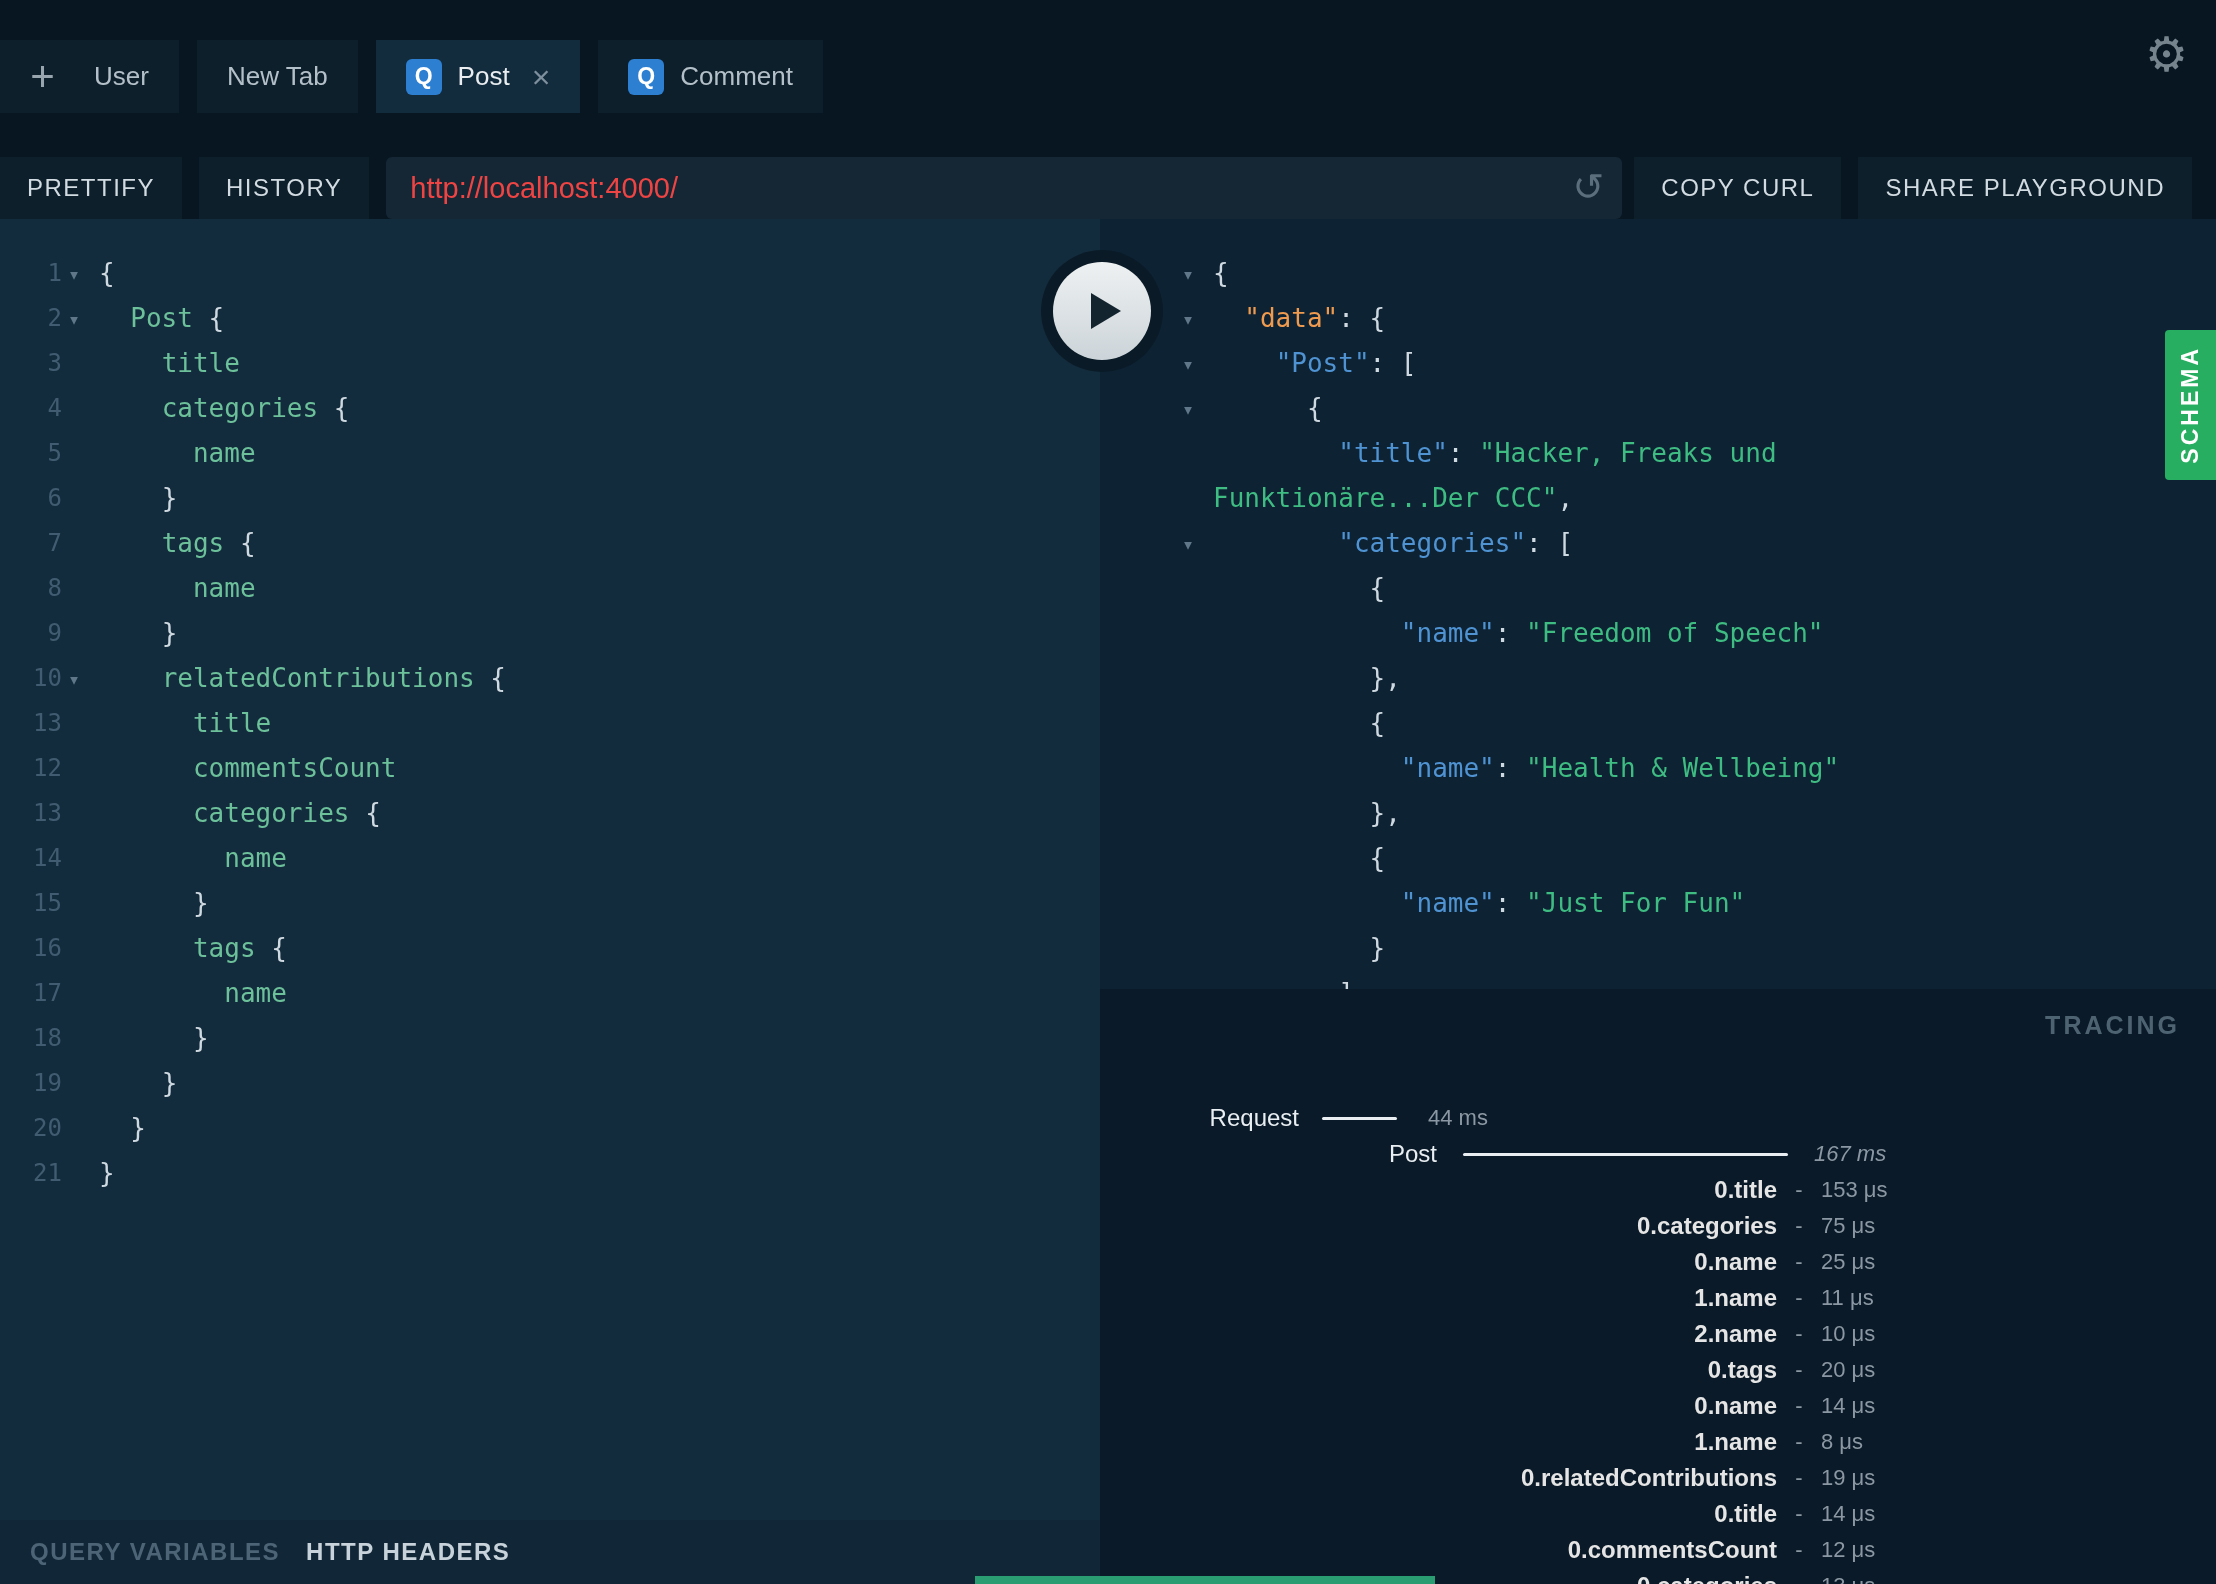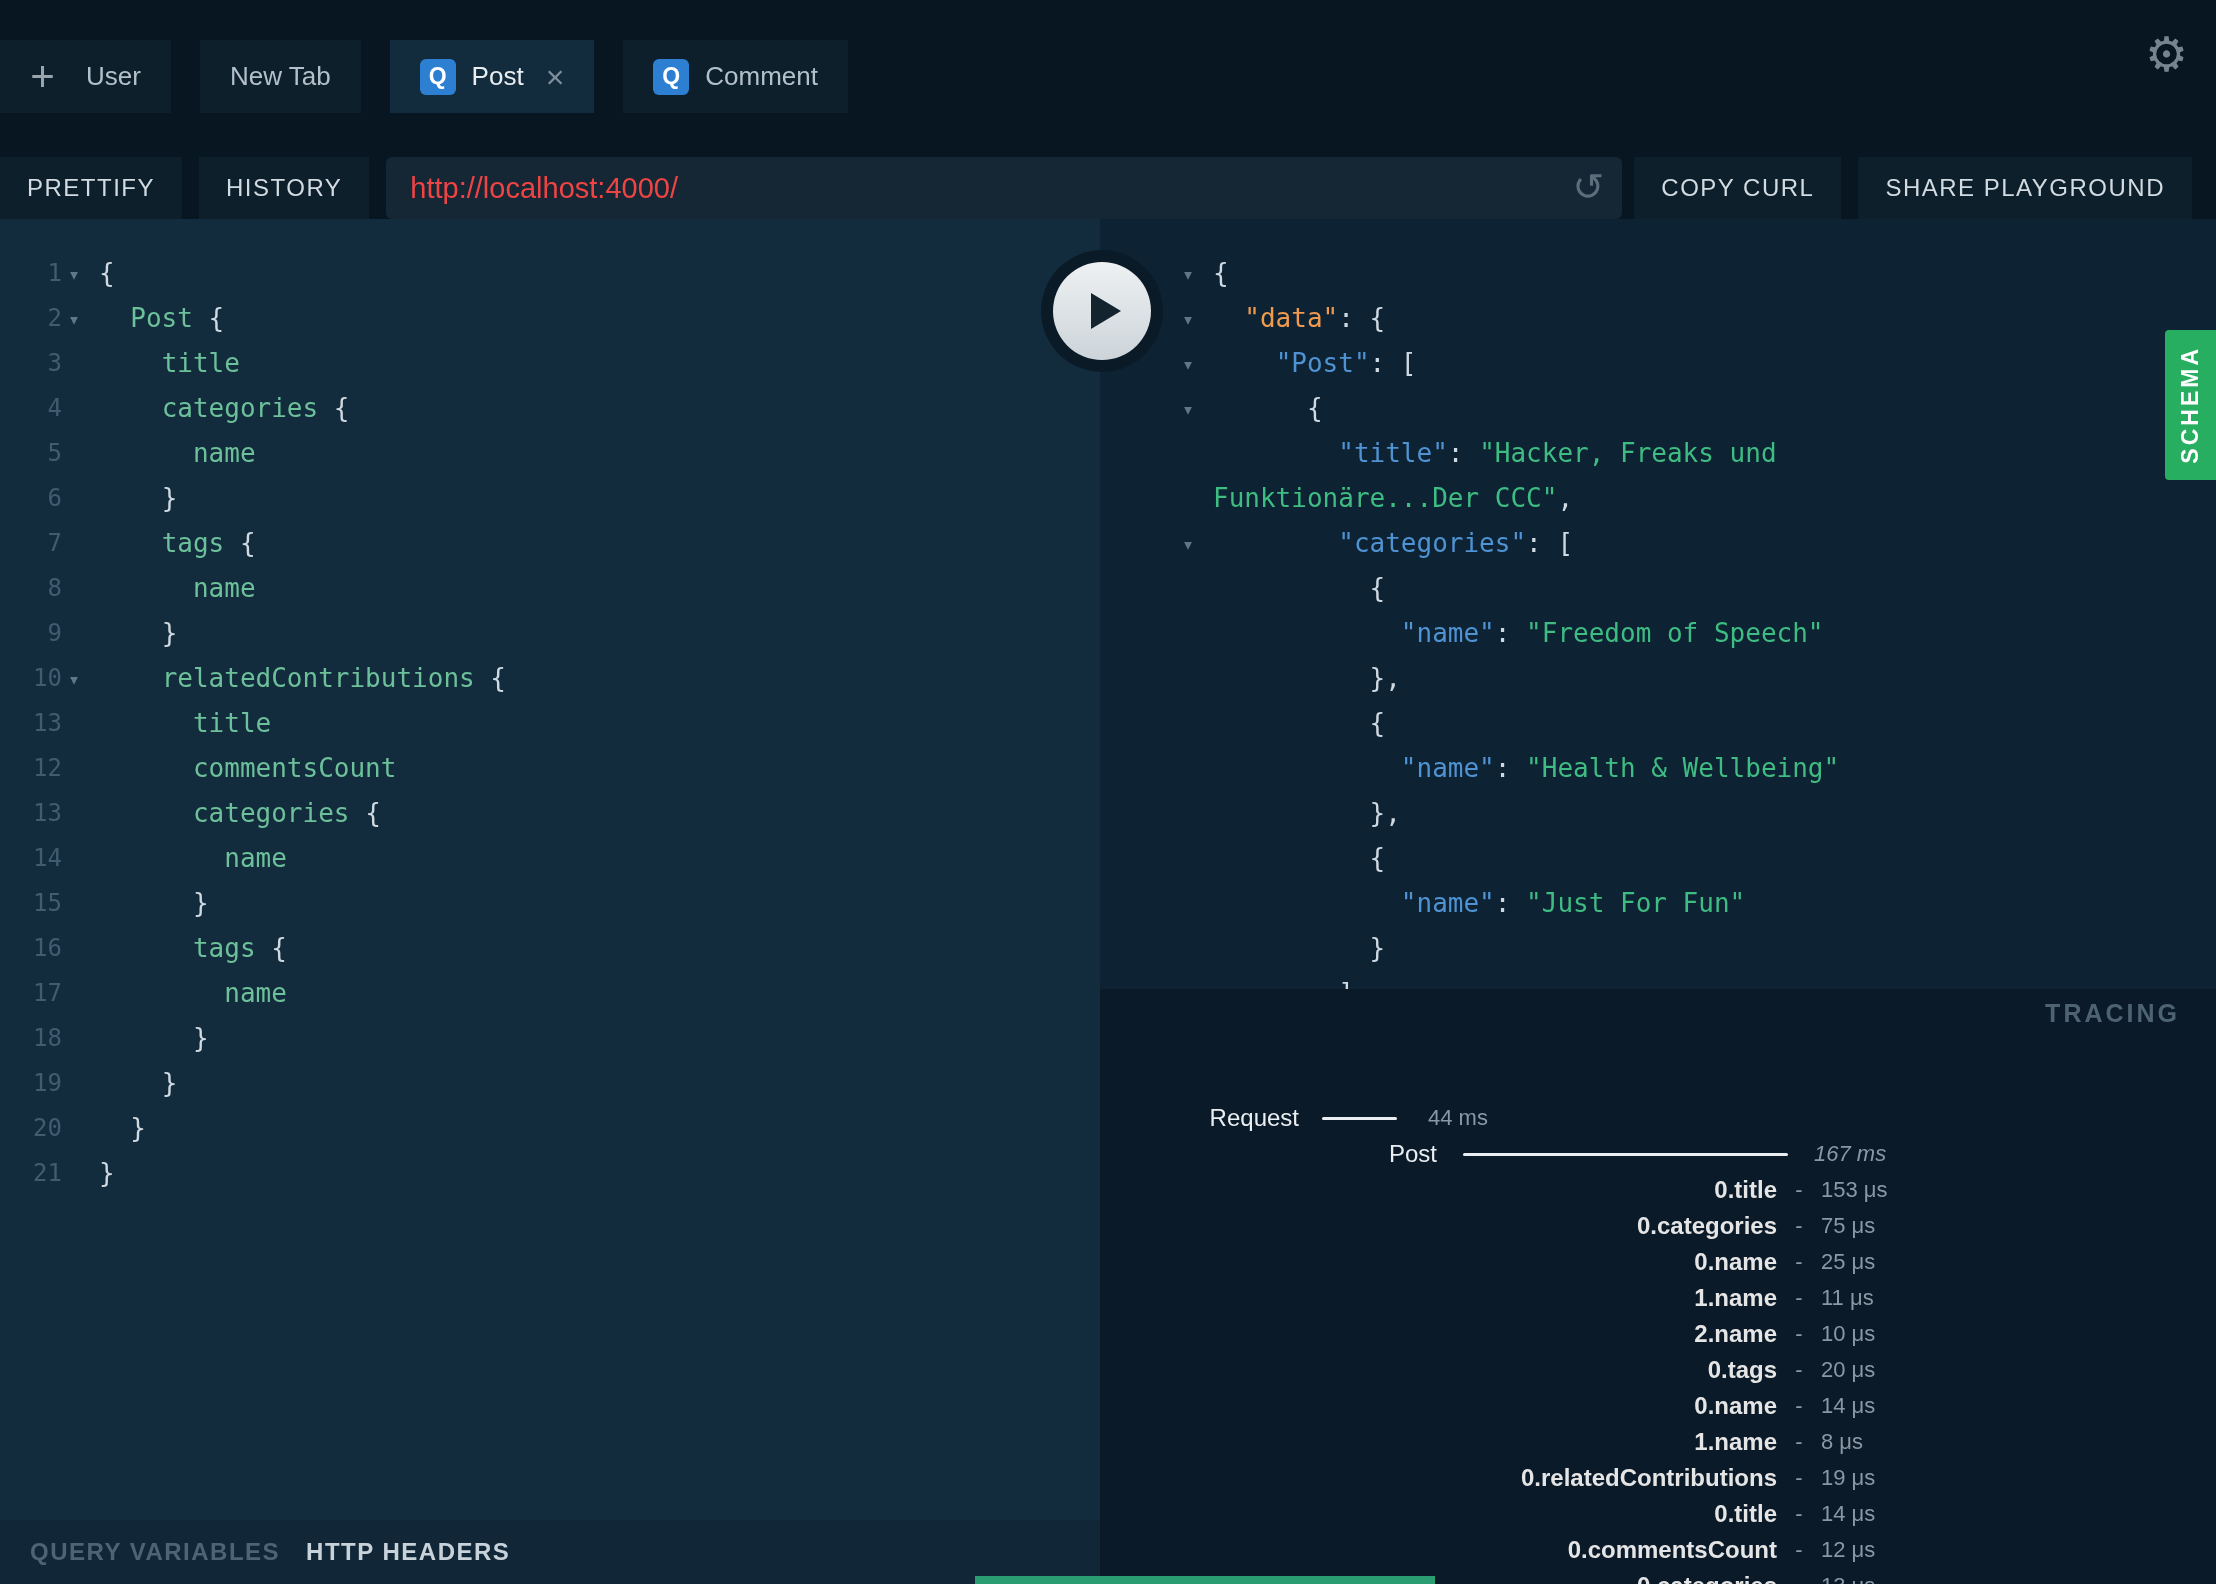--- a/index.html
+++ b/index.html
@@ -1,21 +1,21 @@
 <!DOCTYPE html>
 <html><head>
 <meta charset="utf-8">
 <style>
   * { margin:0; padding:0; box-sizing:border-box; }
   html,body { width:2216px; height:1584px; overflow:hidden; }
   body { background:#081621; font-family:"Liberation Sans", sans-serif; position:relative; }
 
   
   .tabbar { position:absolute; left:0; top:0; width:2216px; height:113px; background:#081621; }
-  .tab-list { position:absolute; left:4px; bottom:0; display:flex; align-items:flex-start;gap:11px; }
+  .tab-list { position:absolute; left:12px; bottom:0; display:flex; align-items:flex-start; }
   .tab { height:73px; display:flex; align-items:center; padding:0 30px; margin-right:18px;
          background:#0d1f2b; color:#b4c0c9; font-size:26px; cursor:pointer; white-space:nowrap; }
   .tab.active { background:#132c3d; color:#e9edf0; }
   .qbadge { width:36px; height:36px; border-radius:6px; background:#2d7fd1; color:#fff;
             font-weight:bold; font-size:23px; display:flex; align-items:center; justify-content:center;
             margin-right:16px; flex:0 0 auto; }
   .tab-close { margin-left:22px; color:#7e909d; font-size:32px; line-height:1; }
   .tab-add { position:absolute; bottom:0; height:73px; width:85px; background:#0d1f2b;
              color:#98a5ae; font-size:42px; display:flex; align-items:center; justify-content:center; cursor:pointer; }
   .gear { position:absolute; right:28px; top:26px; font-size:48px; color:#76848e; cursor:pointer; }
@@ -51,21 +51,21 @@
   .c-o { color:#ee9a4f; }
   .c-s { color:#3ebc82; }
 
   .editor-footer { position:absolute; left:0; bottom:0; width:1100px; height:64px; background:#112737;
                    display:flex; align-items:center; }
   .qv { margin-left:30px; color:#4c6476; font-size:24px; font-weight:bold; letter-spacing:1.5px; cursor:pointer; }
   .hh { margin-left:26px; color:#c7d2da; font-size:24px; font-weight:bold; letter-spacing:1.5px; cursor:pointer; }
 
   
   .tracing { position:absolute; left:0; top:770px; width:1116px; height:595px; background:#0a1a28; }
-  .tracing-title { position:absolute; right:36px; top:10px; font-size:25px; font-weight:bold;
+  .tracing-title { position:absolute; right:36px; top:22px; font-size:25px; font-weight:bold;
                    letter-spacing:3px; color:#4e6372; }
   .trows { position:absolute; left:0; top:111px; width:100%; }
   .trow { display:flex; align-items:center; height:36px; font-size:24px; }
   .span-label { color:#e9eef2; text-align:right; white-space:nowrap; }
   .tbar { height:3px; background:#e9eef2; border-radius:2px; flex:0 0 auto; }
   .span-time, .ttime { color:#8b98a3; font-size:22px; white-space:nowrap; }
   .tname { width:677px; text-align:right; color:#e5e5e5; font-weight:600; white-space:nowrap; }
   .tdash { width:44px; text-align:center; color:#8b98a3; font-size:22px; }
 
   

